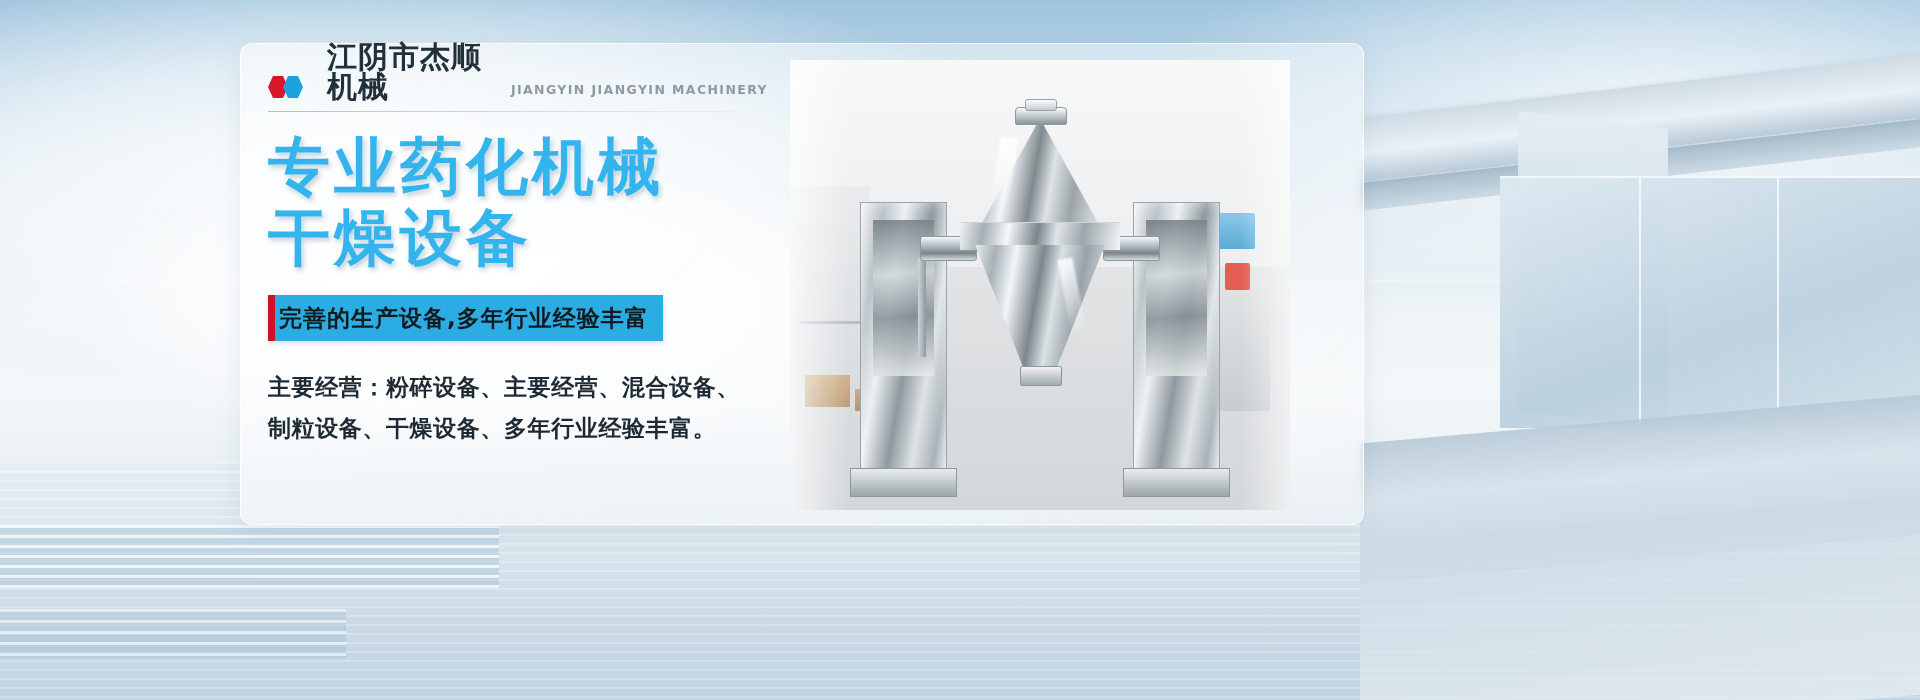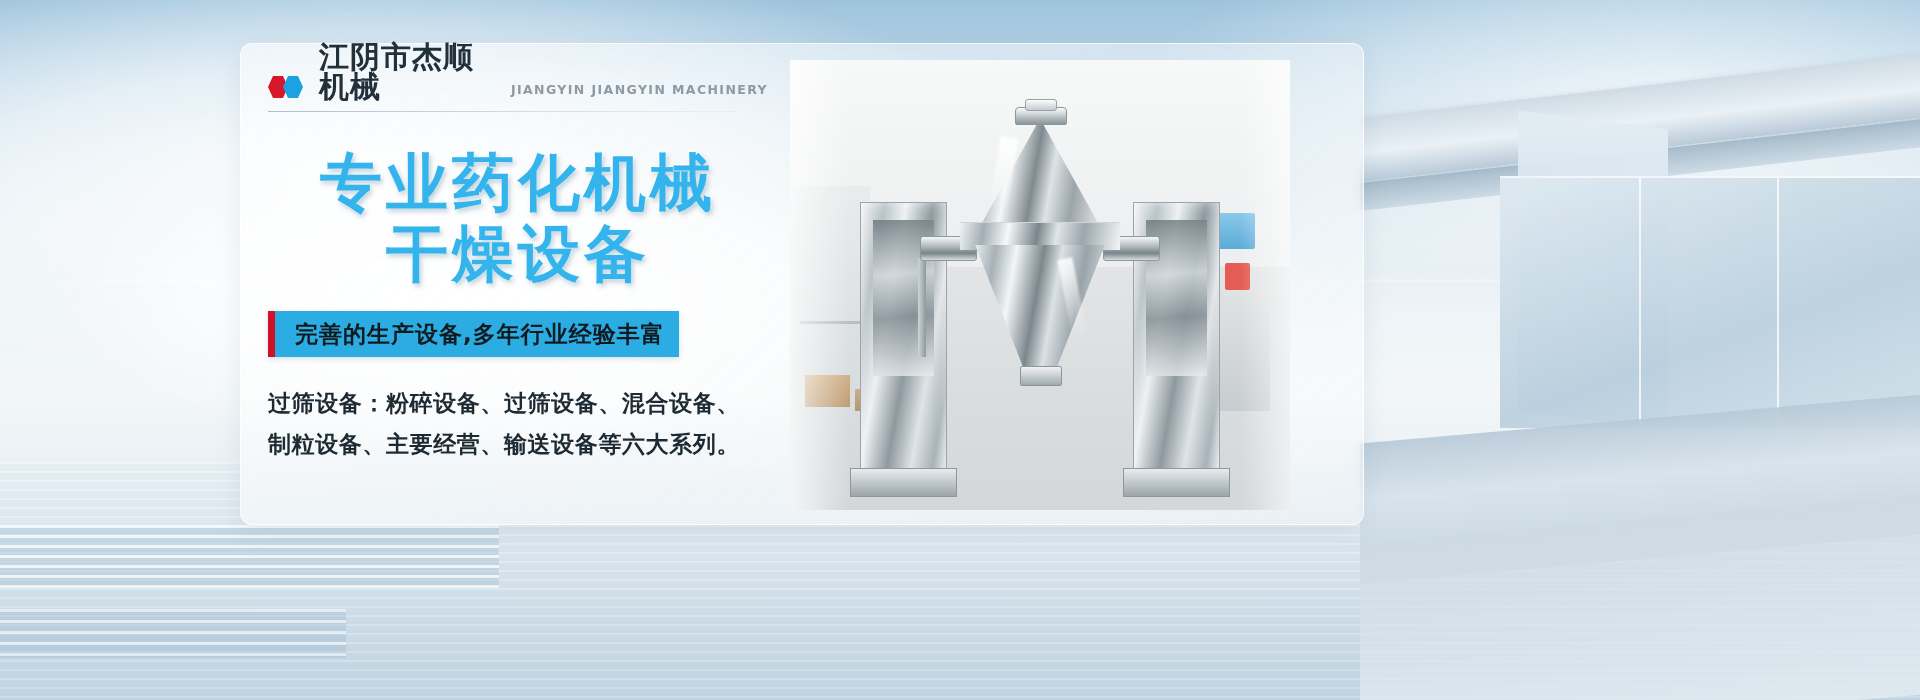--- a/index.html
+++ b/index.html
@@ -114,21 +114,21 @@
     backdrop-filter:blur(6px);
     box-shadow:0 6px 26px rgba(110,140,165,.14);
   }
 
   
   .left{
     position:absolute;left:268px;top:62px;width:500px;height:450px;
   }
 
   
-  .logo-row{display:flex;align-items:flex-end;gap:16px;height:40px;}
+  .logo-row{display:flex;align-items:flex-end;gap:24px;height:40px;}
   .logo-mark{display:flex;align-items:center;gap:-4px;margin-bottom:4px;}
   .hexr,.hexb{
     width:20px;height:22px;display:inline-block;
   }
   .hexr{
     background:#d8172a;
     clip-path:polygon(25% 0%,75% 0%,100% 50%,75% 100%,25% 100%,0% 50%);
   }
   .hexb{
     background:#1aa3e0;margin-left:-5px;
@@ -141,39 +141,39 @@
   .logo-en{
     font-size:12.5px;font-weight:700;color:#8d9aa5;letter-spacing:1.4px;
     margin-bottom:5px;white-space:nowrap;
   }
   .logo-rule{
     margin-top:9px;width:470px;height:1px;
     background:linear-gradient(90deg,rgba(120,140,155,.55),rgba(120,140,155,.05));
   }
 
   
-  .headline{margin-top:36px;text-align:center;}
+  .headline{margin-top:20px;}
   .hl-line{
     font-size:62px;font-weight:700;line-height:1.14;
     color:#34b4ec;
     letter-spacing:4px;
     -webkit-text-stroke:3px #ffffff;
     paint-order:stroke fill;
     text-shadow:
       0 0 1px rgba(255,255,255,.9),
       2px 3px 5px rgba(120,150,172,.45);
     white-space:nowrap;
   }
 
   
   .hl-bar{
     margin-top:22px;display:inline-flex;align-items:center;
     background:#2bace3;
     border-left:7px solid #cf1226;
-    height:46px;padding:0 14px 0 20px;
+    height:46px;padding:0 14px 0 4px;
     box-shadow:0 2px 5px rgba(90,125,150,.22);
   }
   .hl-bar-text{
     font-size:23px;font-weight:700;color:#111a1f;letter-spacing:1px;
     white-space:nowrap;line-height:1;
   }
 
   
   .body-p{
     margin-top:26px;
@@ -332,22 +332,22 @@
     <div class="headline">
       <div class="hl-line">专业药化机械</div>
       <div class="hl-line">干燥设备</div>
     </div>
 
     <div class="hl-bar">
       <span class="hl-bar-text">完善的生产设备,多年行业经验丰富</span>
     </div>
 
     <div class="body-p">
-      <div>过筛设备：粉碎设备、过筛设备、混合设备、</div>
-      <div>制粒设备、主要经营、输送设备等六大系列。</div>
+      <div>主要经营：粉碎设备、主要经营、混合设备、</div>
+      <div>制粒设备、干燥设备、多年行业经验丰富。</div>
     </div>
   </div>
 
   <div class="photo">
     <div class="ph-ceil"></div>
     <div class="ph-floor"></div>
     <div class="ph-wallL"></div>
     <div class="ph-shelf"></div>
     <div class="ph-box1"></div>
     <div class="ph-box2"></div>

